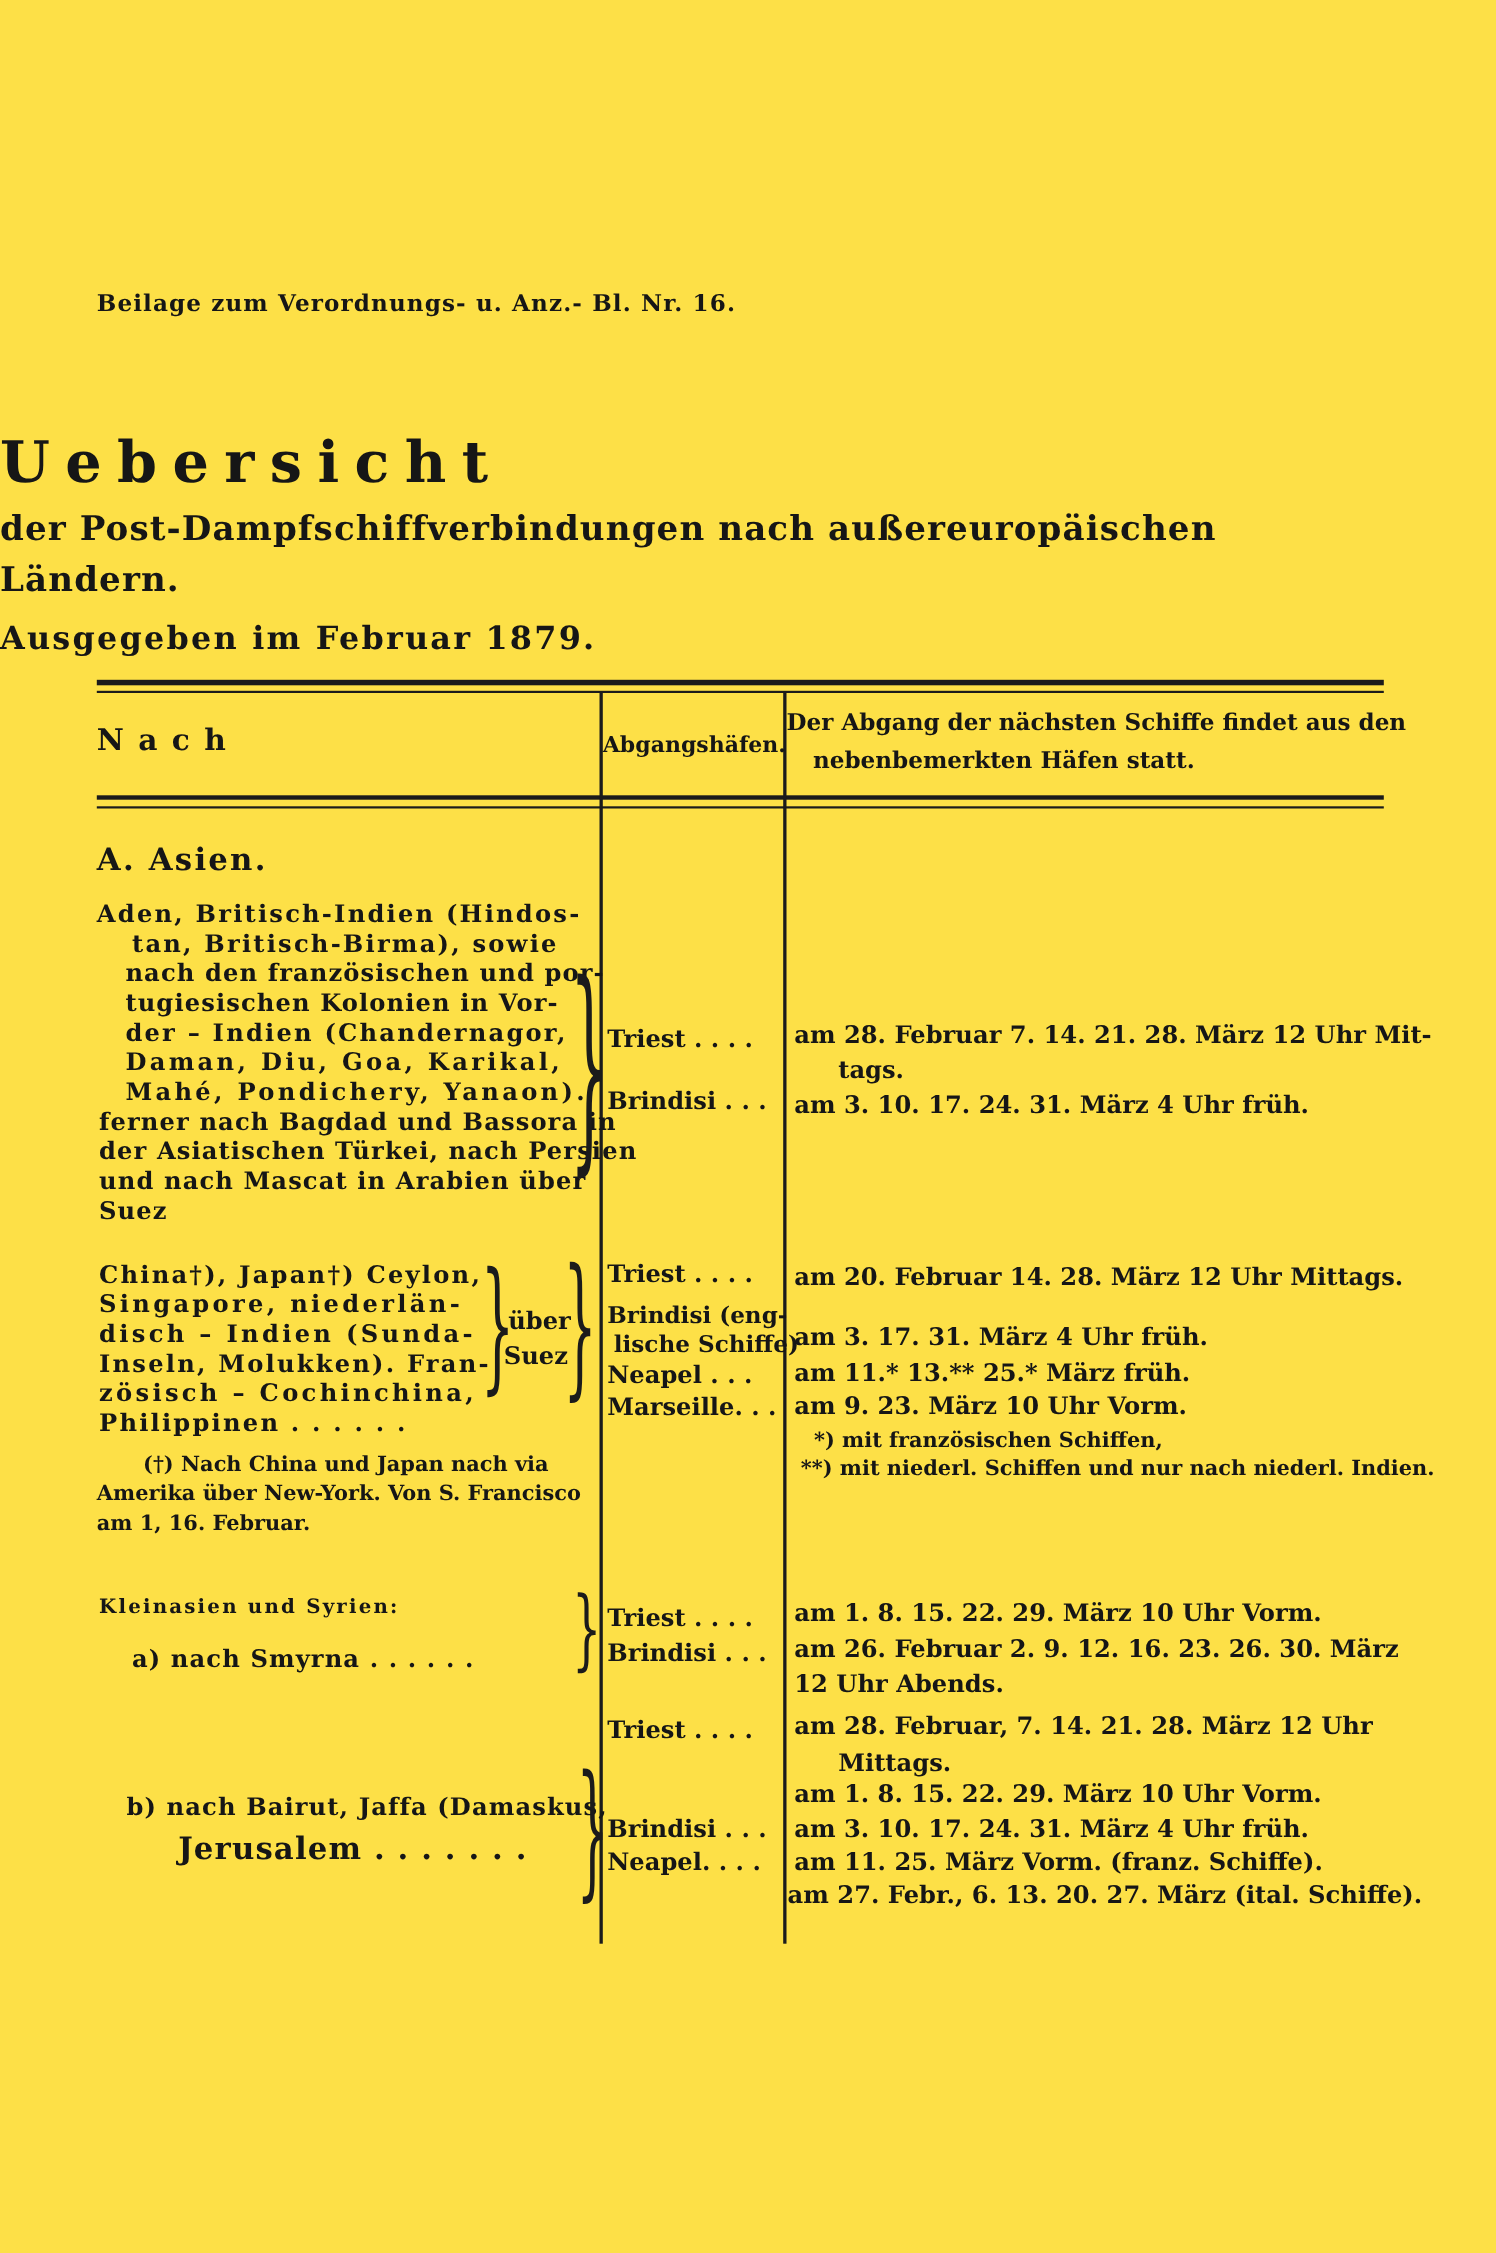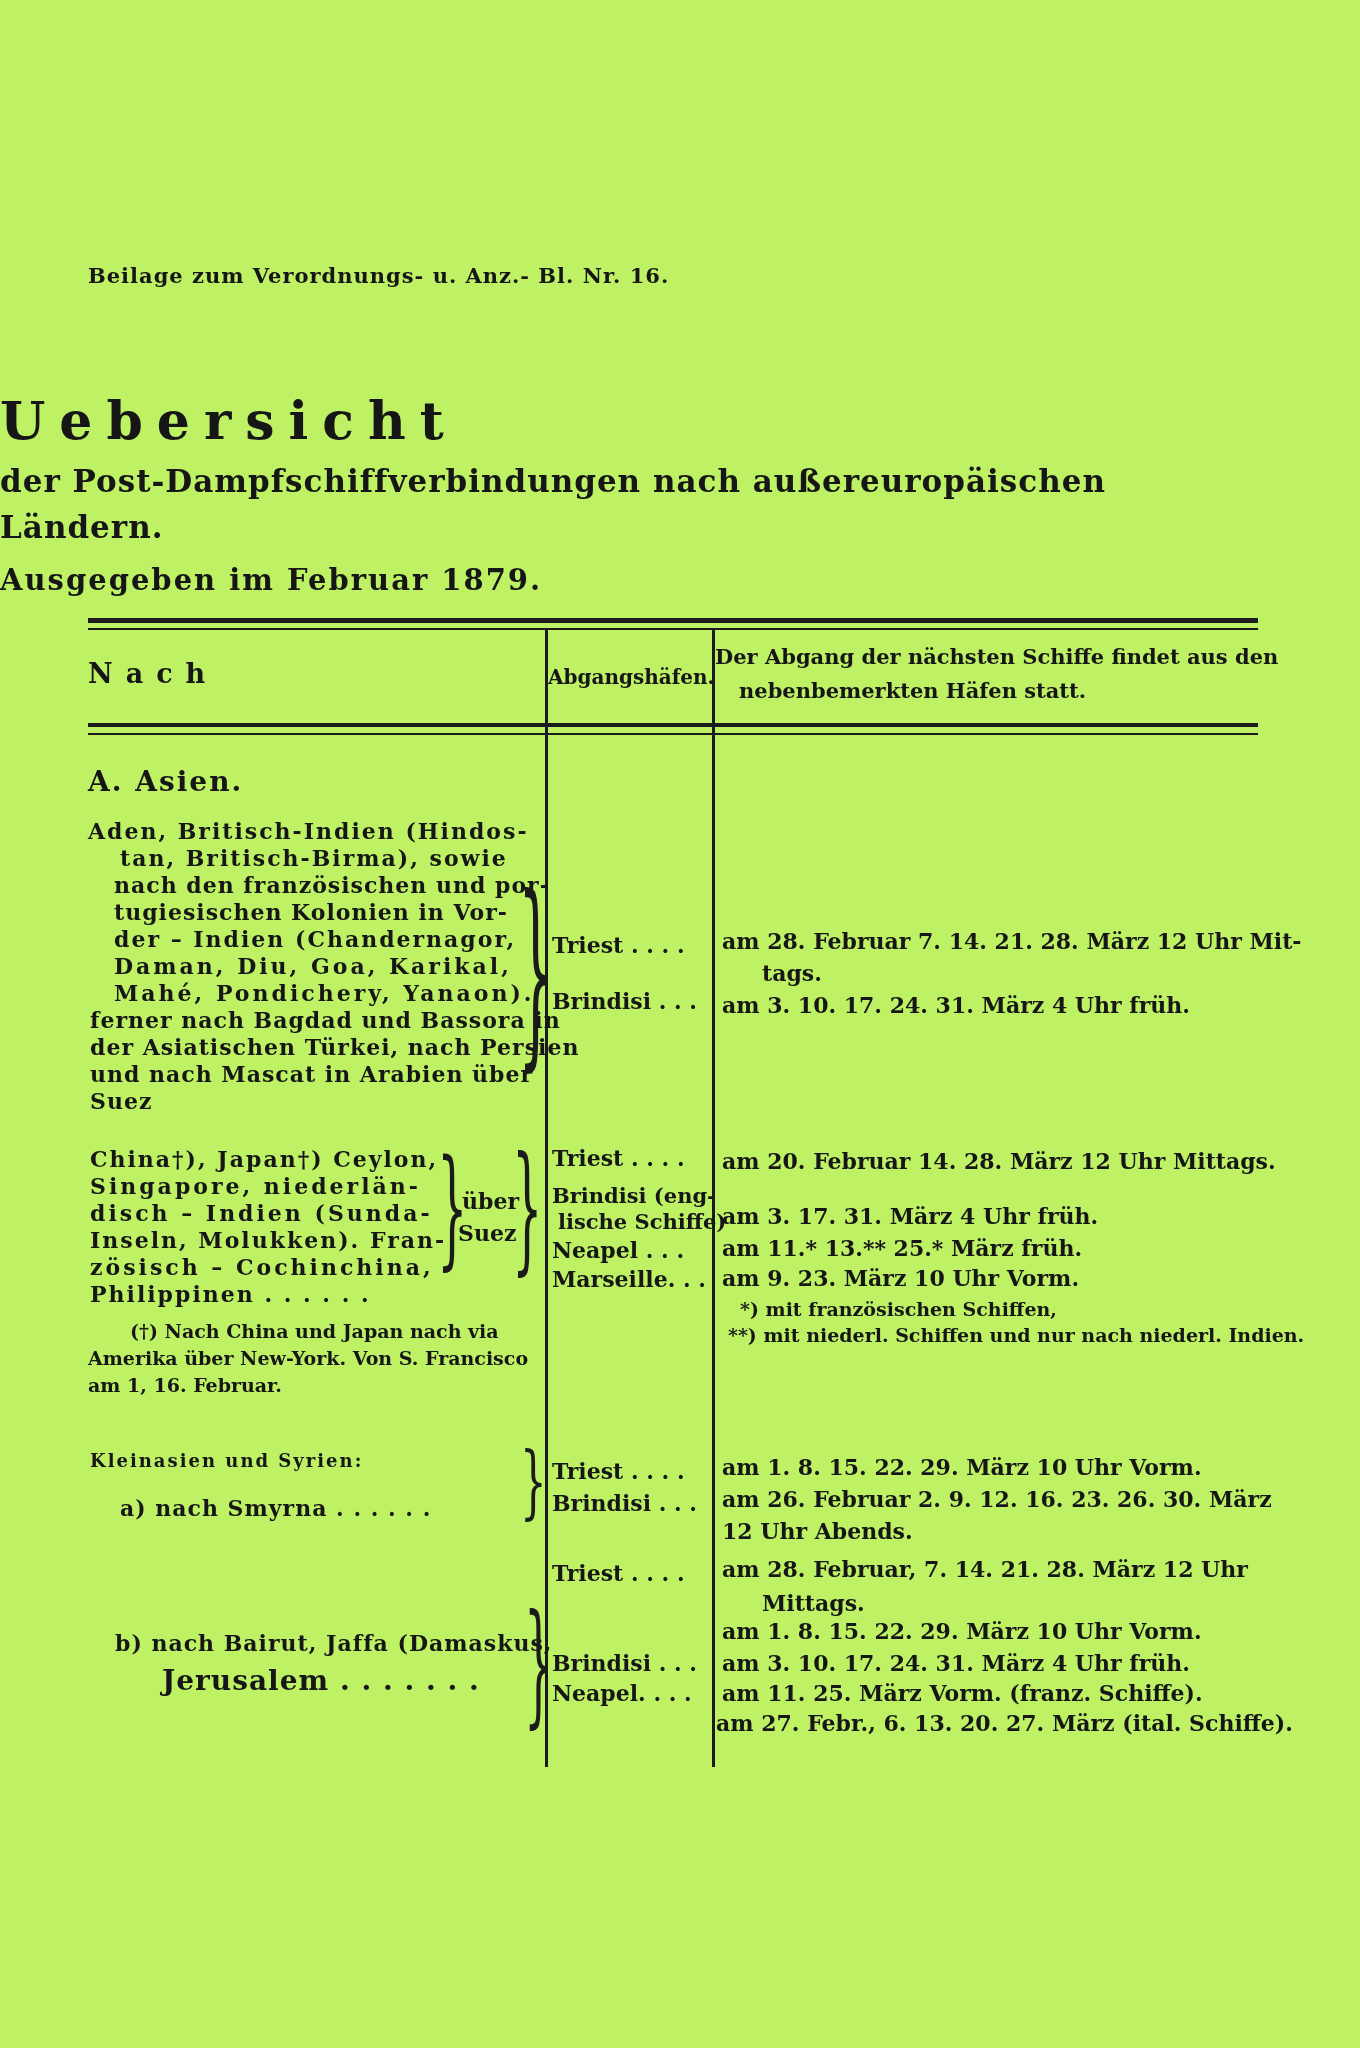--- a/index.html
+++ b/index.html
@@ -1,18 +1,18 @@
 <!DOCTYPE html>
 <html><head>
 <meta charset="utf-8">
 <style>
   html,body { margin:0; padding:0; background:#d9d9d9; }
   .page {
     position:relative; width:1360px; height:2048px;
-    background:#bef264; overflow:hidden;
+    background:#fde047; overflow:hidden;
     font-family:"DejaVu Serif", serif; color:#161616;
   }
   .abs { position:absolute; white-space:nowrap; }
   .b   { font-weight:bold; }
   .ctr { text-align:left; }
   .rule { position:absolute; background:#1b1b1b; }
   .vrule { position:absolute; background:#1b1b1b; width:3px; }
   .brace { position:absolute; font-weight:normal; color:#1b1b1b; line-height:1; }
   .ls1 { letter-spacing:1px; }
   .ls2 { letter-spacing:2px; }

